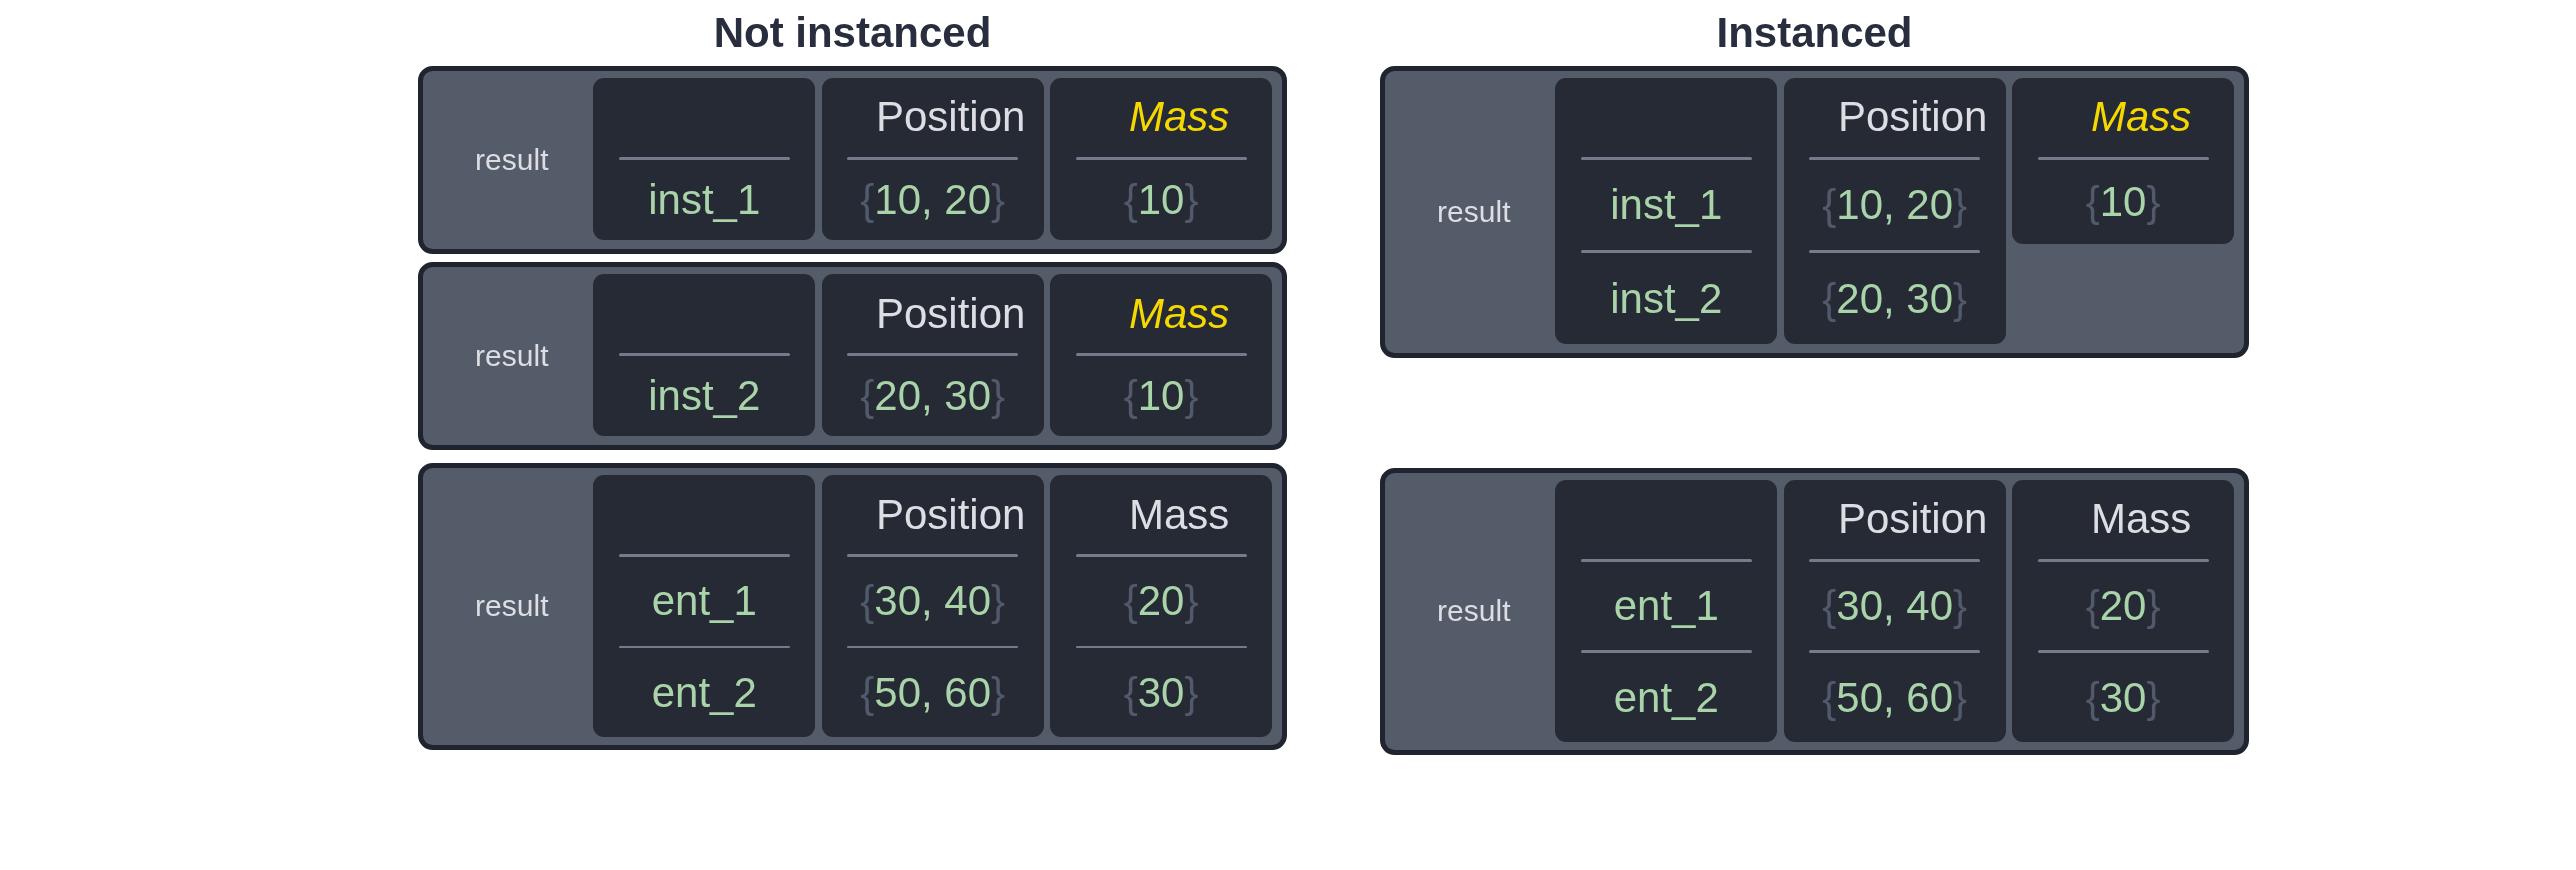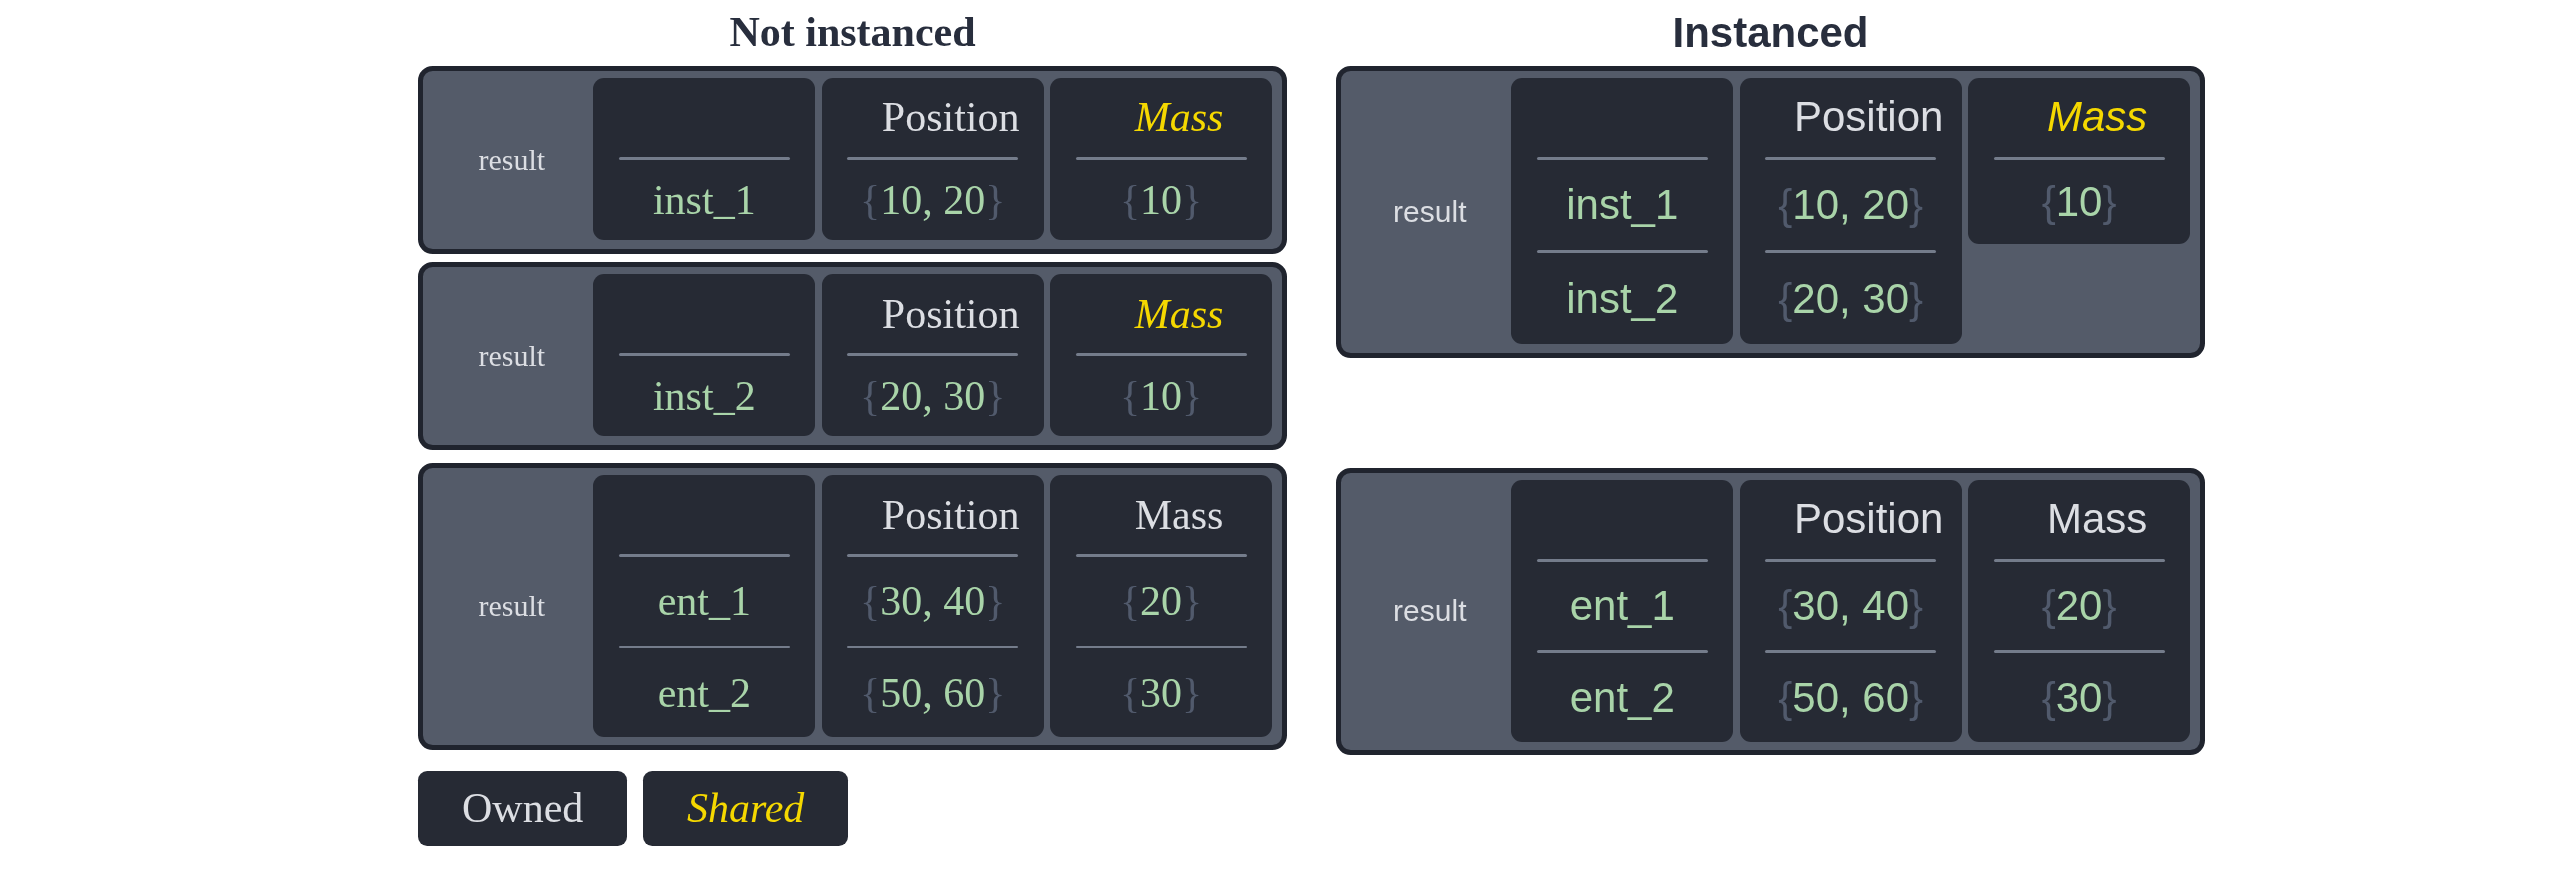--- a/index.html
+++ b/index.html
@@ -29,22 +29,22 @@
     width: 2576px;
     height: 870px;
     overflow: hidden;
   }
 
   .panel {
     position: absolute;
     top: 7.3px;
     width: 869px;
   }
-  #panel-left  { left: 418px; font-family: Liberation Serif, serif; }
-  #panel-right { left: 1336px; }
+  #panel-left  { left: 418px; }
+  #panel-right { left: 1380px; }
 
   .panel-title {
     font-size: 42px;
     font-weight: bold;
     color: var(--title-text);
     text-align: center;
     height: 51px;
     line-height: 51px;
     margin-bottom: 7.3px;
   }
@@ -261,28 +261,20 @@
               <div class="divider"></div>
               <div class="cell">
                 <span class="brace">{</span>
                 <span class="num">30</span>
                 <span class="brace">}</span>
               </div>
             </div>
           </div>
         </div>
       </div>
-    <div class="legend">
-      <div class="chip">
-        <span>Owned</span>
-      </div>
-      <div class="chip shared">
-        <span>Shared</span>
-      </div>
-    </div>
   </section>
 
   <section class="panel" id="panel-right">
     <h2 class="panel-title">Instanced</h2>
     <div class="box-list">
         <div class="result-box tall">
           <div class="result-label">result</div>
           <div class="cards">
             <div class="card">
               <div class="card-header"></div>

